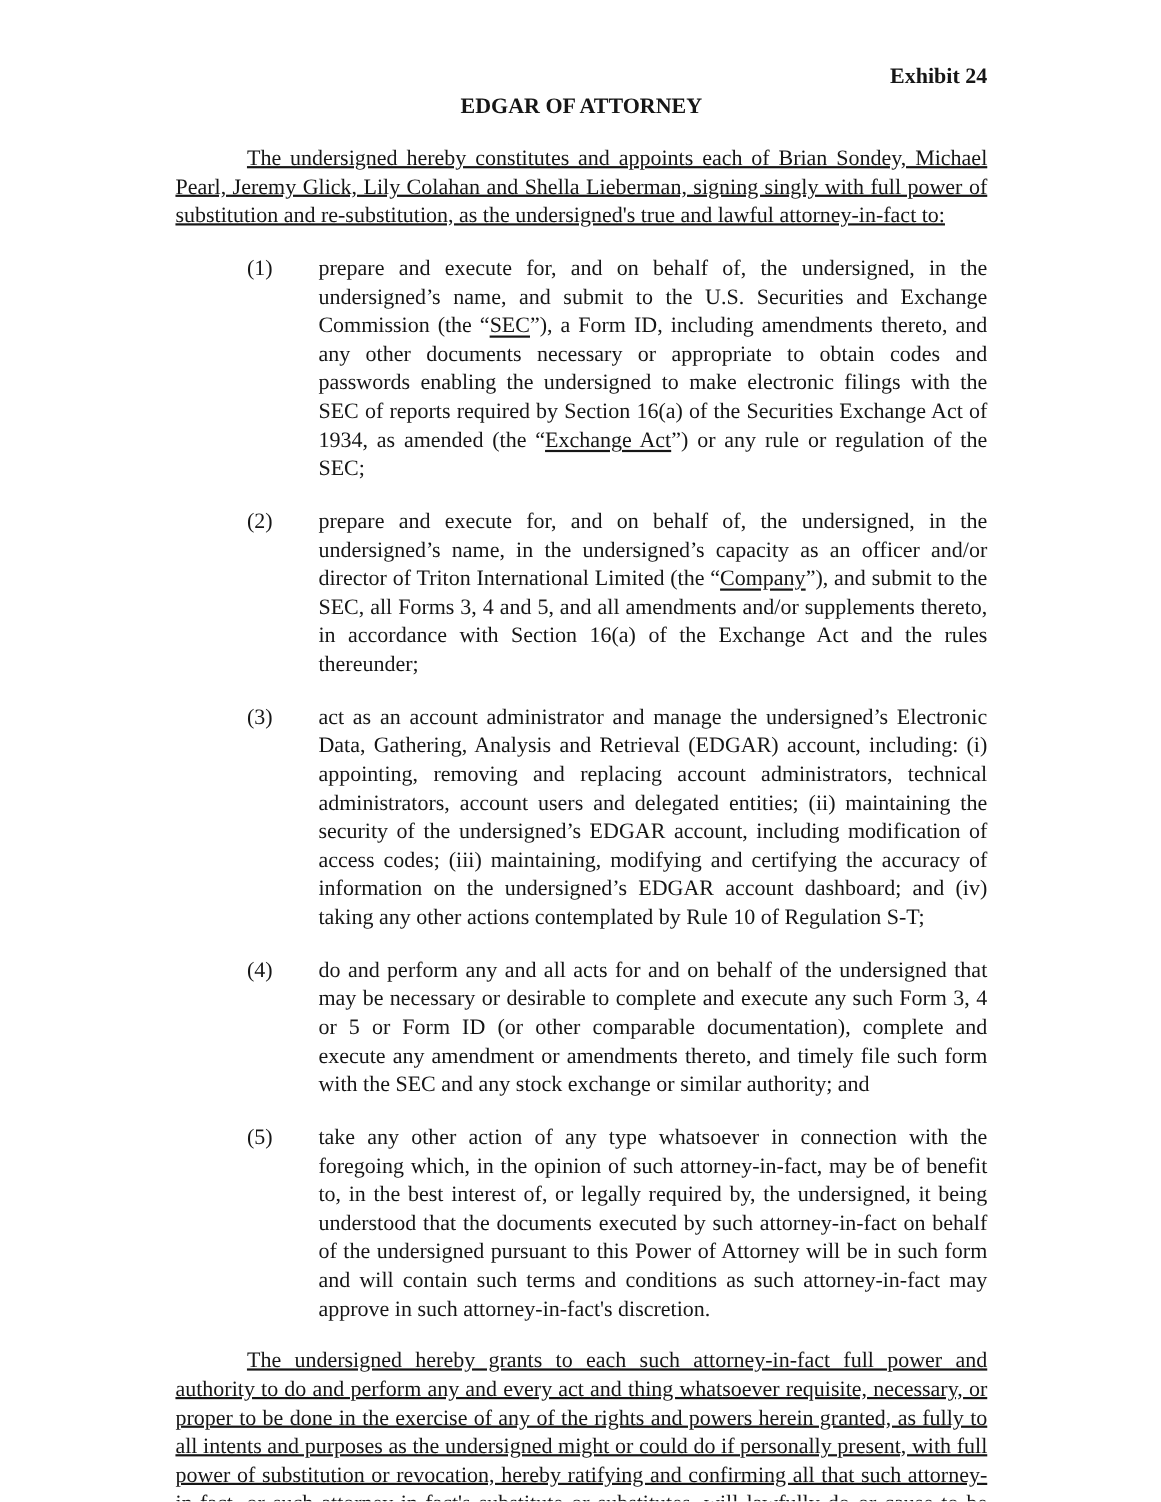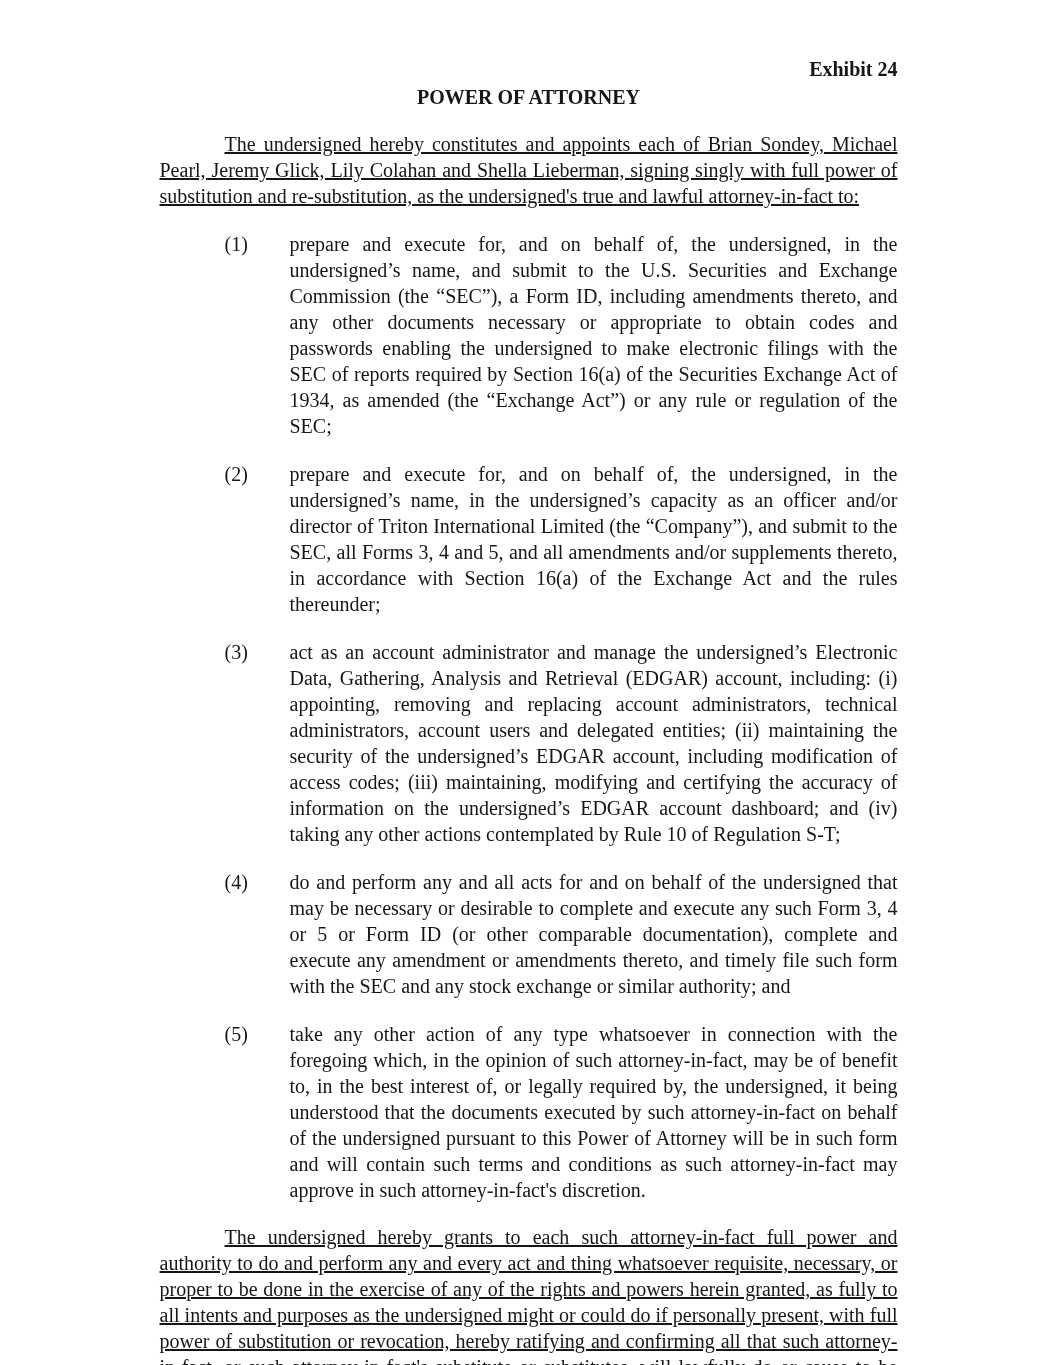--- a/index.html
+++ b/index.html
@@ -49,29 +49,30 @@
   .clause .num {
     flex: none;
     width: 65px;
     margin-left: 65px;
   }
   .clause .body {
     flex: 1;
     text-align: justify;
   }
   .u {
+    text-decoration: underline;
     text-underline-offset: 3px;
   }
 </style>
 </head>
 <body>
 
 <div class="page">
   <div class="exhibit">Exhibit 24</div>
-  <h1 class="title">POWER OF ATTORNEY</h1>
+  <h1 class="title">EDGAR OF ATTORNEY</h1>
   <p class="para">The undersigned hereby constitutes and appoints each of Brian Sondey, Michael Pearl, Jeremy Glick, Lily Colahan and Shella Lieberman, signing singly with full power of substitution and re-substitution, as the undersigned's true and lawful attorney-in-fact to:</p>
   <div class="clauses">
       <div class="clause">
         <span class="num">(1)</span>
         <span class="body"><span>prepare and execute for, and on behalf of, the undersigned, in the undersigned’s name, and submit to the U.S. Securities and Exchange Commission (the “</span><span class="u">SEC</span><span>”), a Form ID, including amendments thereto, and any other documents necessary or appropriate to obtain codes and passwords enabling the undersigned to make electronic filings with the SEC of reports required by Section 16(a) of the Securities Exchange Act of 1934, as amended (the “</span><span class="u">Exchange Act</span><span>”) or any rule or regulation of the SEC;</span></span>
       </div>
       <div class="clause">
         <span class="num">(2)</span>
         <span class="body"><span>prepare and execute for, and on behalf of, the undersigned, in the undersigned’s name, in the undersigned’s capacity as an officer and/or director of Triton International Limited (the “</span><span class="u">Company</span><span>”), and submit to the SEC, all Forms 3, 4 and 5, and all amendments and/or supplements thereto, in accordance with Section 16(a) of the Exchange Act and the rules thereunder;</span></span>
       </div>

